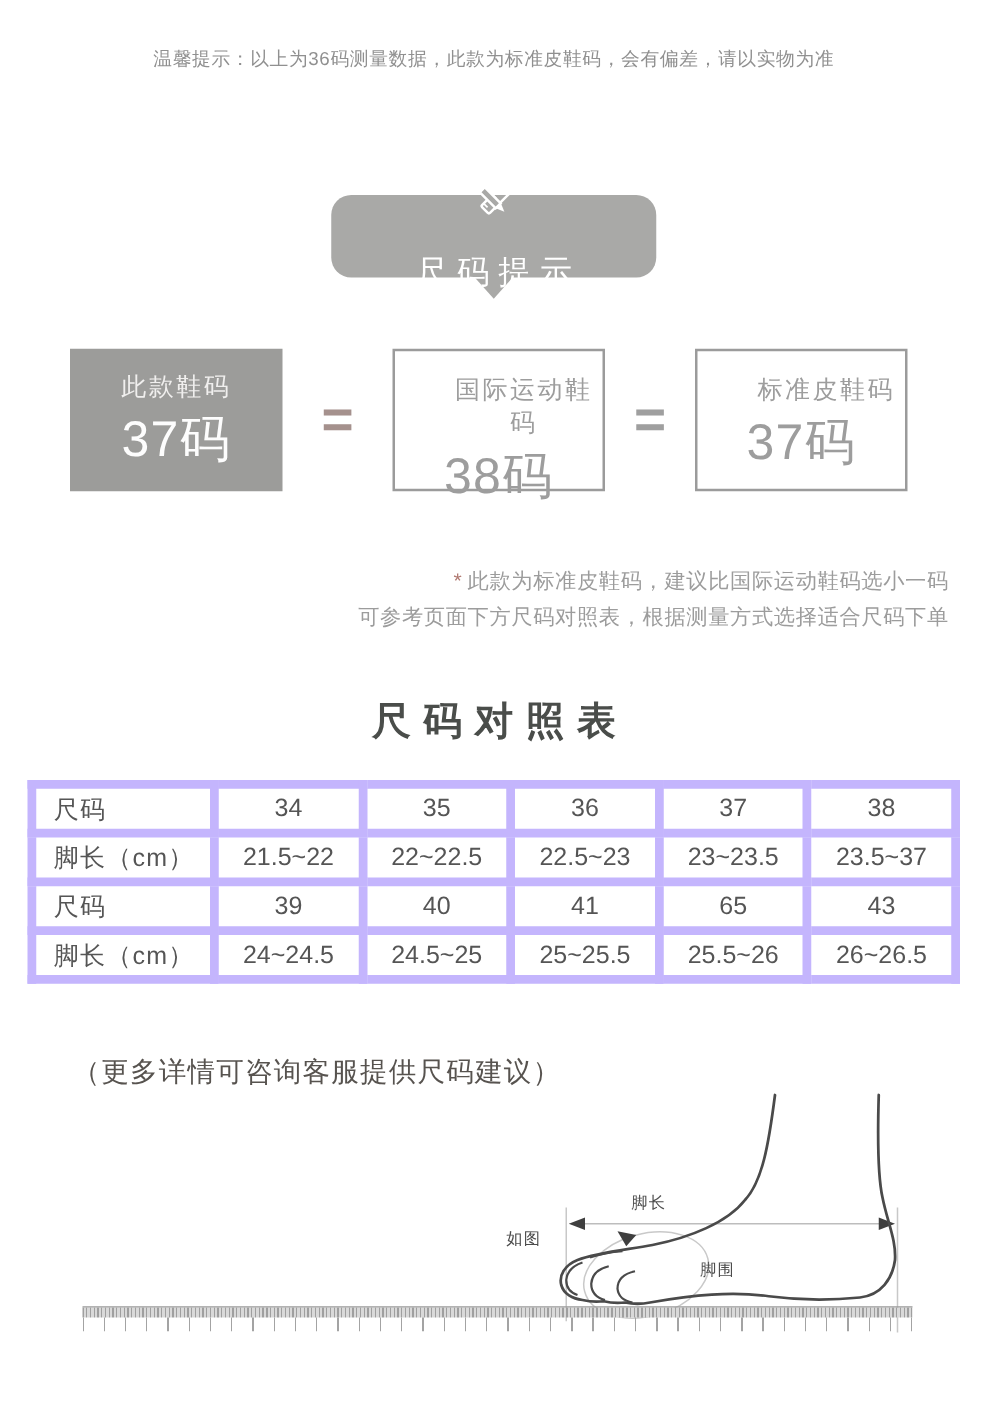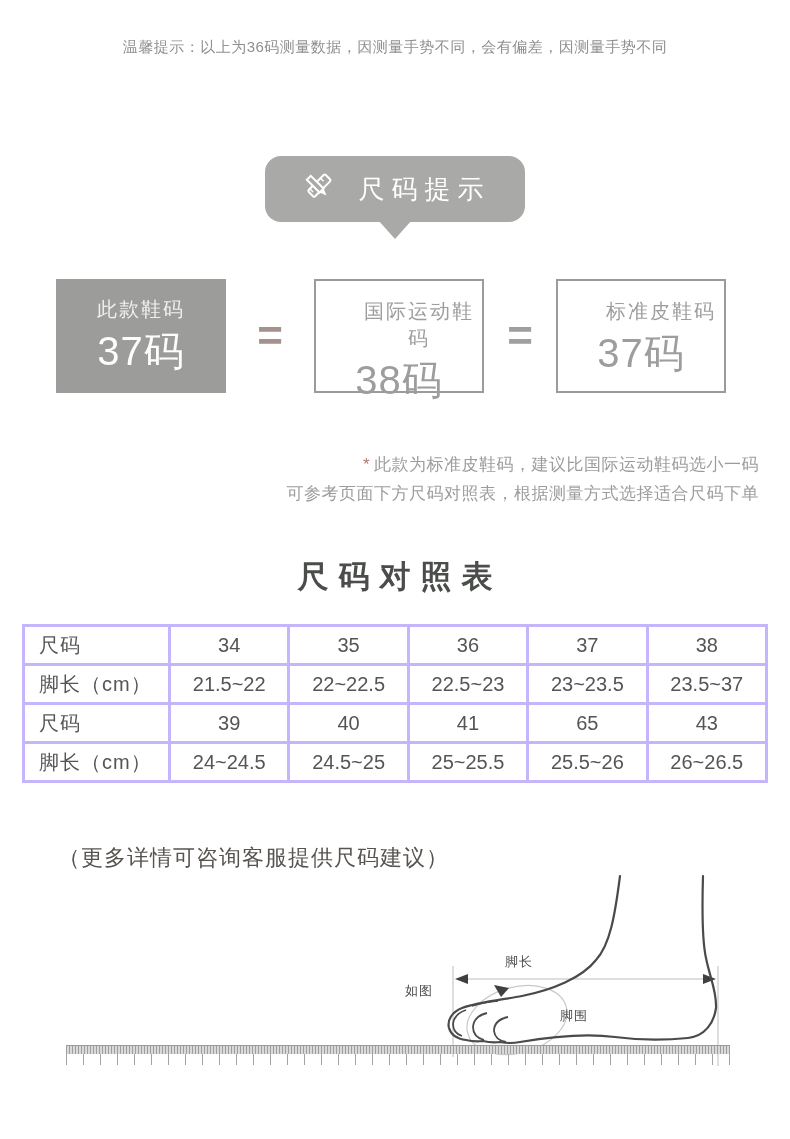--- a/index.html
+++ b/index.html
@@ -5,21 +5,21 @@
   * { margin:0; padding:0; box-sizing:border-box; }
   html,body { background:#fff; }
   body { font-family:"Liberation Sans","DejaVu Sans",sans-serif; }
   .page { position:relative; width:790px; height:1139px; background:#fff; overflow:hidden; margin:0 auto; }
 
   .top-note { position:absolute; top:38px; left:0; width:790px; text-align:center;
     font-size:15px; color:#909090; letter-spacing:0.5px; }
 
   .badge-wrap { position:absolute; top:156px; left:0; width:790px; text-align:center; }
   .badge { display:inline-flex; align-items:center; justify-content:center; gap:16px;
-    width:260px; height:66px; background:#a9a9a7; border-radius:16px; }
+    width:260px; height:66px; background:#a9a9a7; border-radius:16px;flex-direction:column; }
   .badge-label { color:#fff; font-size:26px; letter-spacing:7px; text-indent:7px; }
   .badge-tail { width:0; height:0; margin:-2px auto 0;
     border-left:17px solid transparent; border-right:17px solid transparent;
     border-top:19px solid #a9a9a7; }
 
   .size-row { position:absolute; top:279px; left:0; width:782px;
     display:flex; justify-content:center; align-items:stretch; }
   .size-box { width:170px; height:114px; text-align:center; }
   .size-box.filled { background:#9c9c9a; }
   .size-box.outline { background:#fff; border:2px solid #9b9b9b; }
@@ -35,21 +35,21 @@
 
   .footnote { position:absolute; top:450px; left:0; width:759px; text-align:right;
     font-size:17px; line-height:29px; color:#9c9c9c; letter-spacing:0.5px; }
   .footnote .star { color:#b07a72; margin-right:4px; }
 
   .chart-title { position:absolute; top:556px; left:0; width:790px; text-align:center;
     font-size:31px; font-weight:bold; color:#4a4d4a; letter-spacing:10px; text-indent:10px; }
 
   table.size-table { position:absolute; top:624px; left:22px; width:746px;
     border-collapse:collapse; table-layout:fixed; }
-  table.size-table td { border:3px solid #c4b5fd; height:39px; font-size:20px; color:#555;
+  table.size-table td { border:7px solid #c4b5fd; height:39px; font-size:20px; color:#555;
     text-align:center; vertical-align:middle; }
   table.size-table td.head { width:146px; text-align:left; padding-left:14px; letter-spacing:1px; }
 
   .service-note { position:absolute; top:843px; left:58px;
     font-size:22px; color:#57534f; letter-spacing:1px; }
 
   .diagram { position:absolute; top:860px; left:0; width:790px; height:235px; }
   .diagram svg { position:absolute; left:0; top:0; }
   .diag-label { position:absolute; font-size:13px; color:#4c4c4c; letter-spacing:1px; }
   .lab-len { left:505px; top:93px; }
@@ -60,21 +60,21 @@
     border-top:1px solid #9a9a9a;
     background:repeating-linear-gradient(90deg,#9f9f9f 0 1px,#d9d9d9 1px 3px); }
   .ruler-ticks { position:absolute; left:66px; top:194px; width:664px; height:11px;
     background:repeating-linear-gradient(90deg,#a3a3a3 0 1px,transparent 1px 17px); }
 </style>
 </head>
 <body>
 
 <div class="page">
 
-  <div class="top-note">温馨提示：以上为36码测量数据，因测量手势不同，会有偏差，因测量手势不同</div>
+  <div class="top-note">温馨提示：以上为36码测量数据，此款为标准皮鞋码，会有偏差，请以实物为准</div>
 
   <div class="badge-wrap">
     <div class="badge">
       <span>
         <svg width="36" height="36" viewBox="0 0 36 36">
           <g transform="rotate(45 18 18)">
             <rect x="13.5" y="4" width="9" height="24" rx="1.5" fill="none" stroke="#fff" stroke-width="2"></rect>
             <line x1="13.5" y1="10" x2="18" y2="10" stroke="#fff" stroke-width="1.4"></line>
             <line x1="13.5" y1="15" x2="18" y2="15" stroke="#fff" stroke-width="1.4"></line>
             <line x1="13.5" y1="20" x2="18" y2="20" stroke="#fff" stroke-width="1.4"></line>

